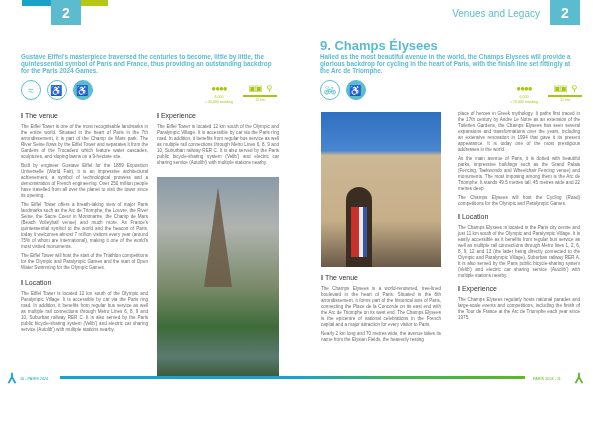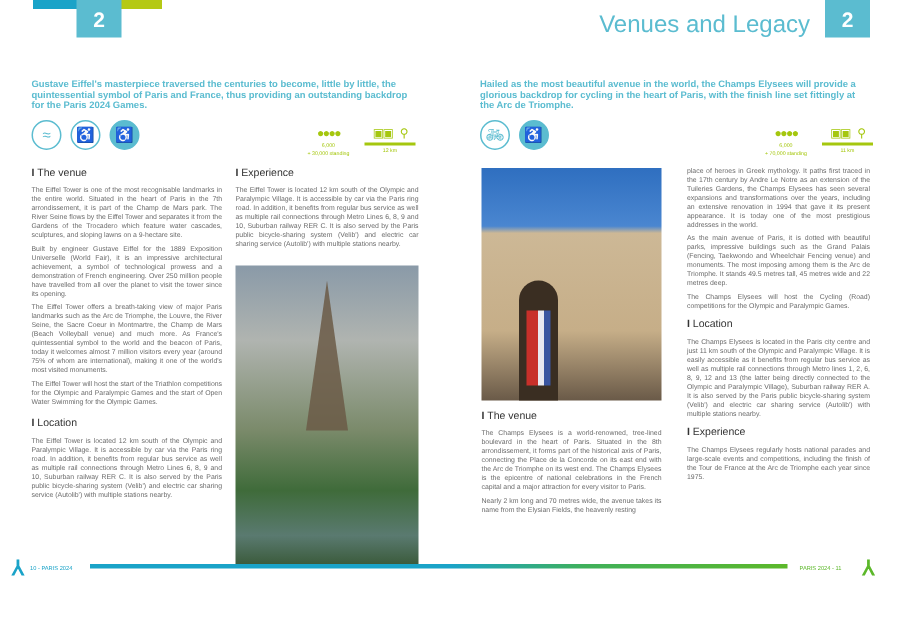--- a/index.html
+++ b/index.html
@@ -5,21 +5,21 @@
   * { box-sizing: border-box; margin: 0; padding: 0; }
   body { width: 600px; height: 424px; background: #fff; font-family: "Liberation Sans", sans-serif; position: relative; overflow: hidden; }
   .page { position: absolute; top: 0; width: 300px; height: 424px; }
   .page.left { left: 0; }
   .page.right { left: 300px; }
   .hdr-bar-blue { position: absolute; left: 22px; top: 0; width: 30px; height: 6px; background: #1aa3c8; }
   .hdr-bar-green { position: absolute; left: 80px; top: 0; width: 28px; height: 6px; background: #b5c914; }
   .hdr-num { position: absolute; width: 30px; height: 25px; background: #5bbcd0; color: #fff; font-weight: bold; font-size: 14px; display:flex; align-items:center; justify-content:center; }
   .left .hdr-num { left: 51px; top: 0; }
   .right .hdr-num { left: 250px; top: 0; }
-  .hdr-title { position: absolute; right: 60px; top: 8px; font-size: 16px; color: #5bbcd0; }
+  .hdr-title { position: absolute; right: 60px; top: 8px; font-size: 10px; color: #5bbcd0; }
   .title { position: absolute; left: 21px; top: 38px; font-size: 13px; font-weight: bold; color: #5bbcd0; }
   .right .title { left: 20px; }
   .lead { position: absolute; left: 21px; top: 53px; width: 260px; font-size: 6.3px; line-height: 7px; font-weight: bold; color: #5bbcd0; }
   .right .lead { left: 20px; }
   .icons { position: absolute; top: 80px; display: flex; gap: 6px; }
   .left .icons { left: 21px; }
   .right .icons { left: 20px; }
   .icn { width: 20px; height: 20px; border-radius: 50%; border: 1px solid #5bbcd0; display: flex; align-items: center; justify-content: center; font-size: 10px; color: #5bbcd0; }
   .icn.filled { background: #5bbcd0; color: #fff; }
   .cap { position: absolute; top: 84px; display: flex; gap: 10px; align-items: flex-start; }
@@ -99,20 +99,21 @@
 
   <div class="foot-logo">⅄</div>
   <div class="foot-txt">10 - PARIS 2024</div>
   <div class="foot-line"></div>
 </div>
 
 <div class="page right">
   <div class="hdr-title">Venues and  Legacy</div>
   <div class="hdr-num">2</div>
 
+  <div class="title">9. Champs Élysees</div>
   <div class="lead">Hailed as the most beautiful avenue in the world, the Champs Elysees will provide a glorious backdrop for cycling in the heart of Paris, with the finish line set fittingly at the Arc de Triomphe.</div>
 
   <div class="icons">
     <div class="icn">🚲︎</div>
     <div class="icn filled">♿</div>
   </div>
 
   <div class="cap">
     <div class="cap-blk">
       <div class="cap-ico">●●●●</div>

